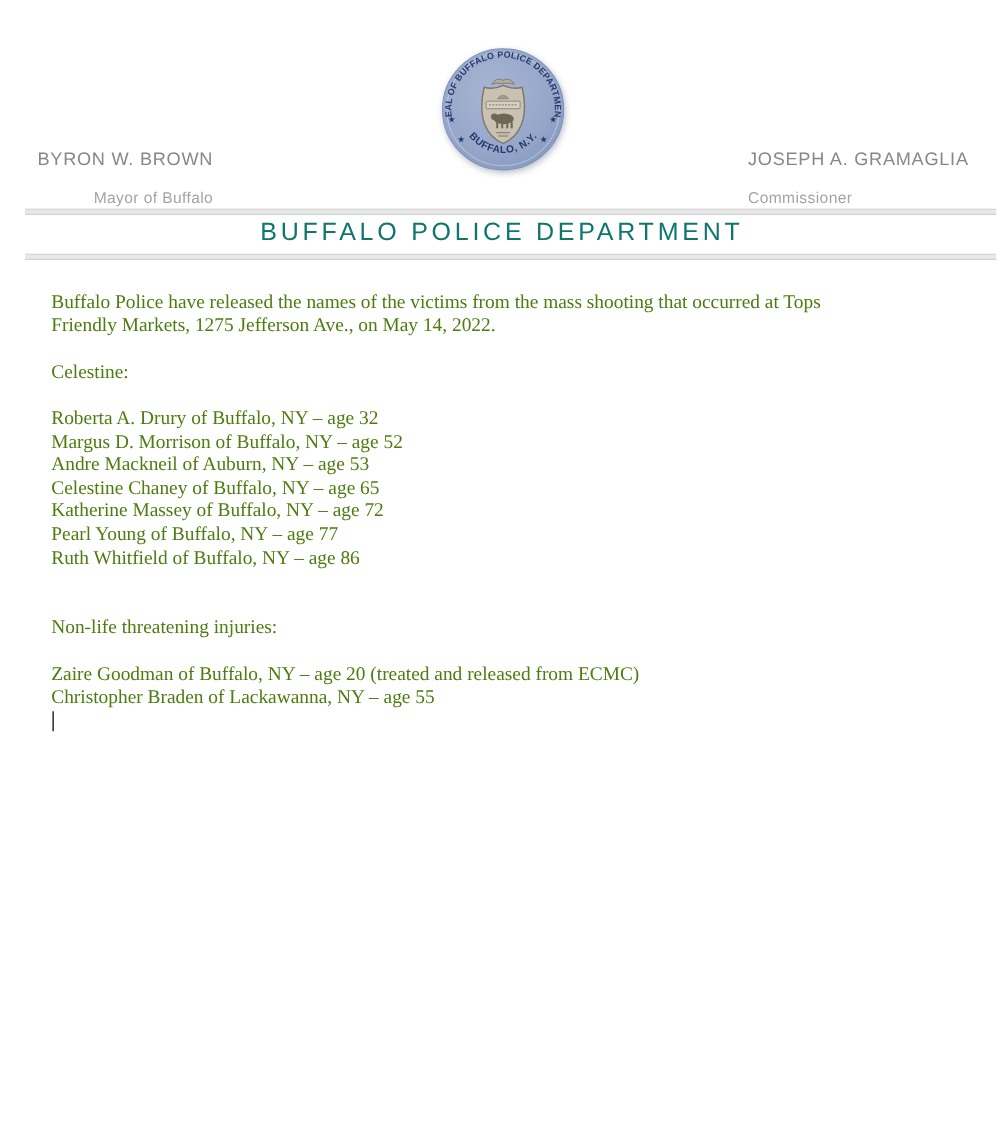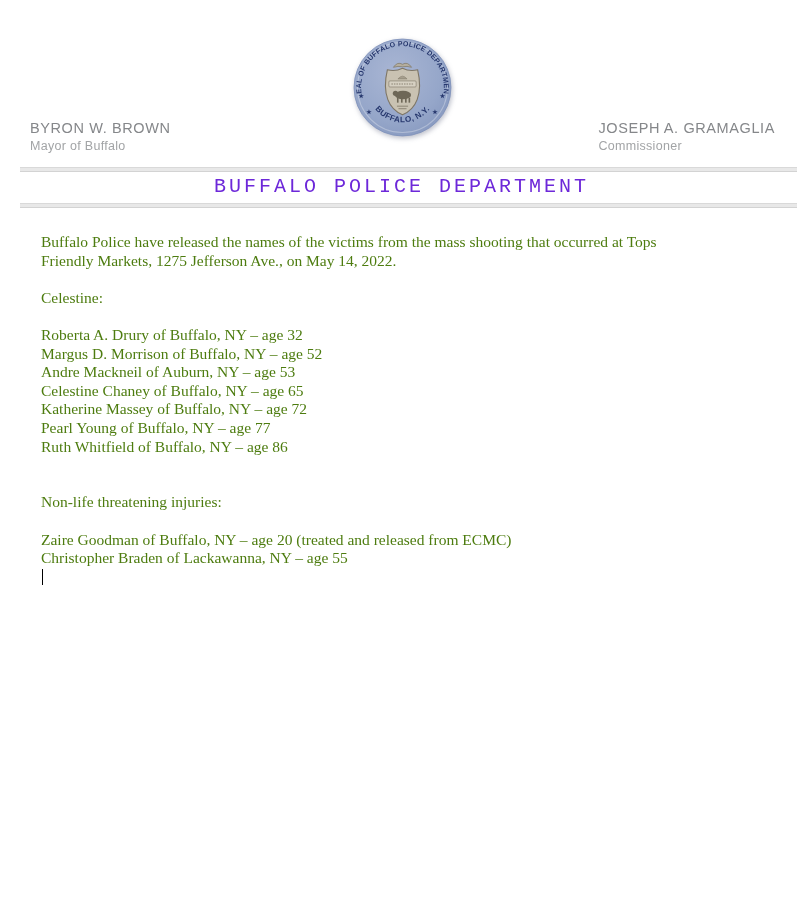--- a/index.html
+++ b/index.html
@@ -22,59 +22,59 @@
   }
   .seal svg { filter: drop-shadow(1px 2px 2.5px rgba(60,70,100,0.35)); }
   .seal-arc-text {
     font-family: "Liberation Sans", sans-serif;
     font-weight: bold;
     fill: #26376d;
   }
 
   
   .official { position: absolute; font-family: "Liberation Sans", sans-serif; }
-  .official-left  { left: 30px;  top: 120px; text-align: left; }
+  .official-left  { left: 30px;  top: 120px; text-align: right; }
   .official-right { right: 28px; top: 120px; text-align: left; }
   .official-name {
     font-size: 14.5px;
     color: #85878a;
     letter-spacing: 0.6px;
     line-height: 17px;
     white-space: nowrap;
   }
   .official-title {
     font-size: 12.5px;
     color: #a2a4a6;
     letter-spacing: 0.3px;
     line-height: 15px;
-    margin-top: 2px;
+    margin-top: 14px;
     white-space: nowrap;
   }
 
   
   .divider-bar {
     position: absolute;
     left: 20px;
     right: 6px;
     height: 3px;
     background: #e8e8e8;
     border-top: 1px solid #d9d9d9;
     border-bottom: 1px solid #d3d3d3;
   }
   .bar-top { top: 167px; }
   .bar-bottom { top: 203px; }
   .banner-title {
     position: absolute;
     left: 0; right: 0;
     top: 175px;
     text-align: center;
-    font-family: Liberation Mono, monospace;
+    font-family: Liberation Sans, sans-serif;
     font-size: 20px;
     letter-spacing: 3px;
-    color: #6d28d9;
+    color: #0f766e;
     white-space: nowrap;
   }
 
   
   .doc-body {
     position: absolute;
     left: 41px;
     right: 38px;
     top: 233px;
     font-size: 15.5px;

